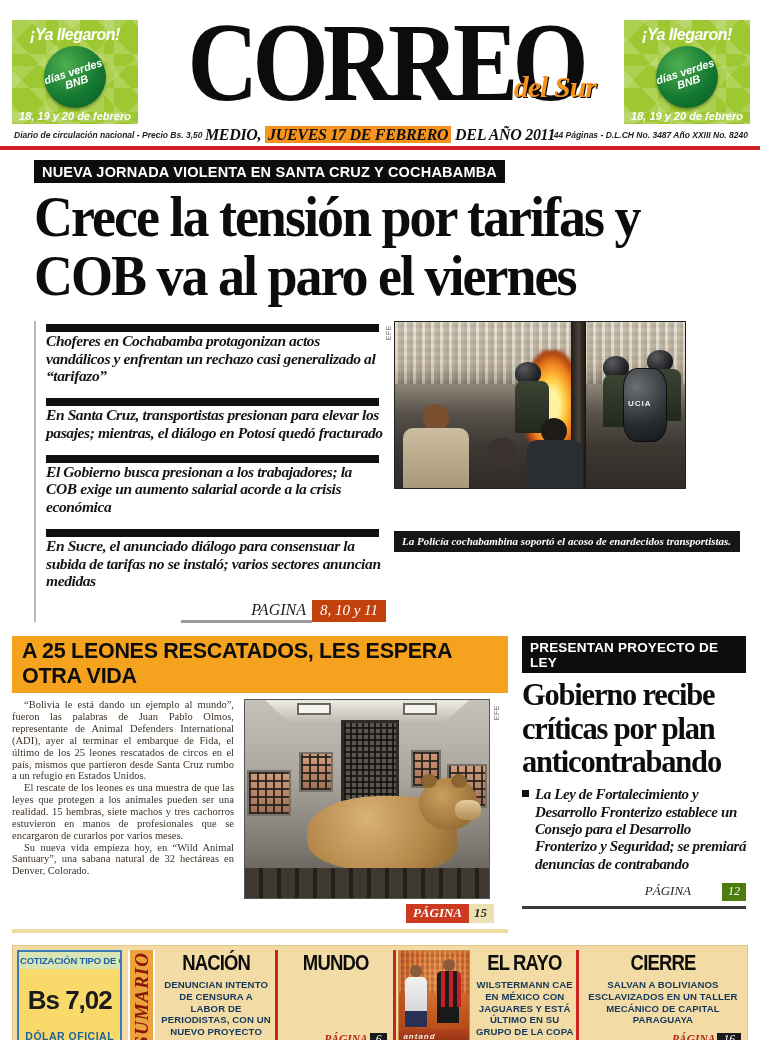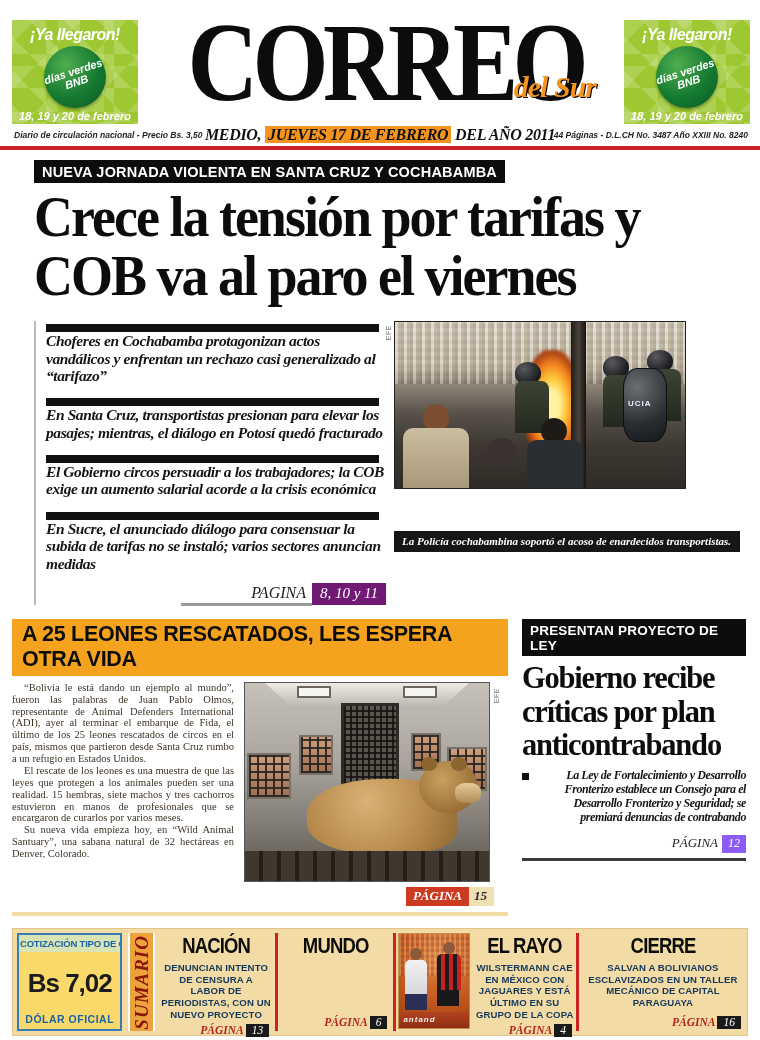--- a/index.html
+++ b/index.html
@@ -78,21 +78,21 @@
   .bullet .bt {
     font-family:"Liberation Serif", serif; font-style:italic; font-weight:bold;
     font-size:15.5px; line-height:1.12; color:#141414; letter-spacing:-.4px;
   }
   .pagina-row { text-align:right; margin-top:6px; }
   .pagina-label {
     font-family:"Liberation Serif", serif; font-style:italic; font-size:16px; color:#222;
     border-bottom:3px solid #9b9b9b; padding:0 6px 2px 70px;
   }
   .pagina-box {
-    display:inline-block; background:#701a75; color:#fff;
+    display:inline-block; background:#c2410c; color:#fff;
     font-family:"Liberation Serif", serif; font-style:italic; font-size:15px;
     padding:2px 8px 3px 8px;
   }
 
   .photo-col { position:relative; margin-left:8px; }
   .vcredit {
     position:absolute; font-size:7px; color:#777; letter-spacing:.5px;
     writing-mode:vertical-rl; transform:rotate(180deg);
   }
   .vcredit.lead-credit { left:-9px; top:4px; }
@@ -189,29 +189,29 @@
   .law { width:224px; margin-left:14px; position:relative; }
   .law-headline {
     font-family:"Liberation Serif", serif; font-weight:bold; color:#0d0d0d;
     font-size:30.5px; line-height:1.05; letter-spacing:-1.2px; margin-top:5px;
     transform:scaleY(1.05); transform-origin:left top;
   }
   .law-bullet { display:flex; margin-top:12px; }
   .law-bullet .sq { flex:0 0 7px; height:7px; background:#111; margin:4px 6px 0 0; }
   .law-bullet .bt {
     font-family:"Liberation Serif", serif; font-style:italic; font-weight:bold;
-    font-size:12px; line-height:1.16; color:#141414; letter-spacing:-.4px;text-align:right;
+    font-size:15px; line-height:1.16; color:#141414; letter-spacing:-.4px;
   }
   .law-pagina { text-align:right; margin-top:8px; border-bottom:3px solid #3a3a3a; padding-bottom:5px; }
   .law-pagina .pagina-label2 {
     font-family:"Liberation Serif", serif; font-style:italic; font-size:13px; color:#222; margin-right:4px;
   }
   .pagina-box2 {
-    display:inline-block; background:#8b5cf6; color:#fff;
-    font-family:"Liberation Serif", serif; font-style:italic; font-size:12px; padding:1px 6px 2px 6px;
+    display:inline-block; background:#4d7c0f; color:#fff;
+    font-family:"Liberation Serif", serif; font-style:italic; font-size:12px; padding:1px 6px 2px 6px;margin-left:27px;
   }
 
   
   .sumario { position:relative; display:flex; margin:12px 12px 0 12px; height:108px;
     background:#f2dba4; border:1px solid #e3c488; }
   .exchange { width:108px; margin:4px; border:2px solid #3a7ab5; background:#f8d96a; text-align:center; overflow:hidden; }
   .exch-h { background:#d9e4b4; color:#1c63a5; font-weight:bold; font-size:9.5px; letter-spacing:-.2px;
     padding:3px 1px; transform:scaleX(1); white-space:nowrap; }
   .exch-v { font-size:26px; font-weight:bold; color:#1b1b1b; margin-top:16px; letter-spacing:-1px; }
   .exch-f { font-size:10.5px; font-weight:bold; color:#1c63a5; margin-top:14px; letter-spacing:.5px; }
@@ -308,21 +308,21 @@
         <div class="bullet">
           <span class="sq"></span>
           <span class="bt">Choferes en Cochabamba protagonizan actos vandálicos y enfrentan un rechazo casi generalizado al “tarifazo”</span>
         </div>
         <div class="bullet">
           <span class="sq"></span>
           <span class="bt">En Santa Cruz, transportistas presionan para elevar los pasajes; mientras, el diálogo en Potosí quedó fracturado</span>
         </div>
         <div class="bullet">
           <span class="sq"></span>
-          <span class="bt">El Gobierno circos persuadir a los trabajadores; la COB exige un aumento salarial acorde a la crisis económica</span>
+          <span class="bt">El Gobierno busca presionan a los trabajadores; la COB exige un aumento salarial acorde a la crisis económica</span>
         </div>
         <div class="bullet">
           <span class="sq"></span>
           <span class="bt">En Sucre, el anunciado diálogo para consensuar la subida de tarifas no se instaló; varios sectores anuncian medidas</span>
         </div>
         <div class="pagina-row">
           <span class="pagina-label">PAGINA</span><span class="pagina-box">8, 10 y 11</span>
         </div>
       </div>
 

